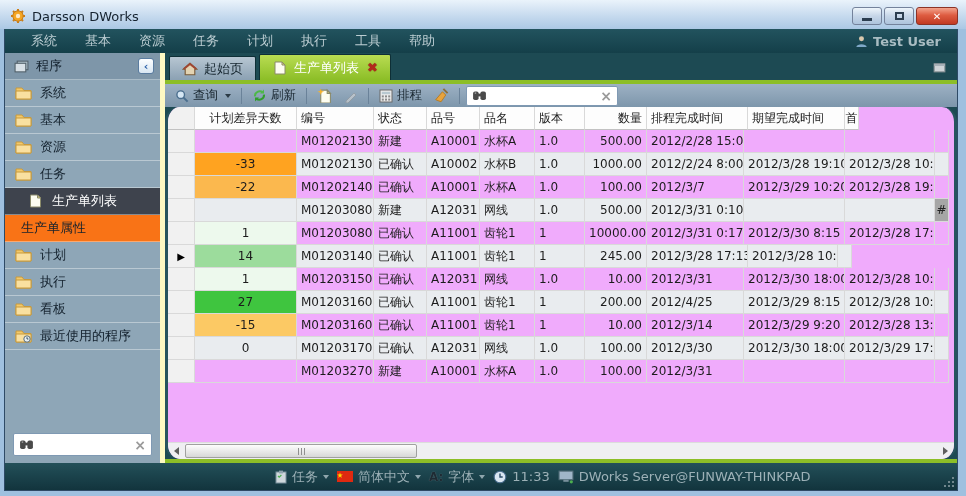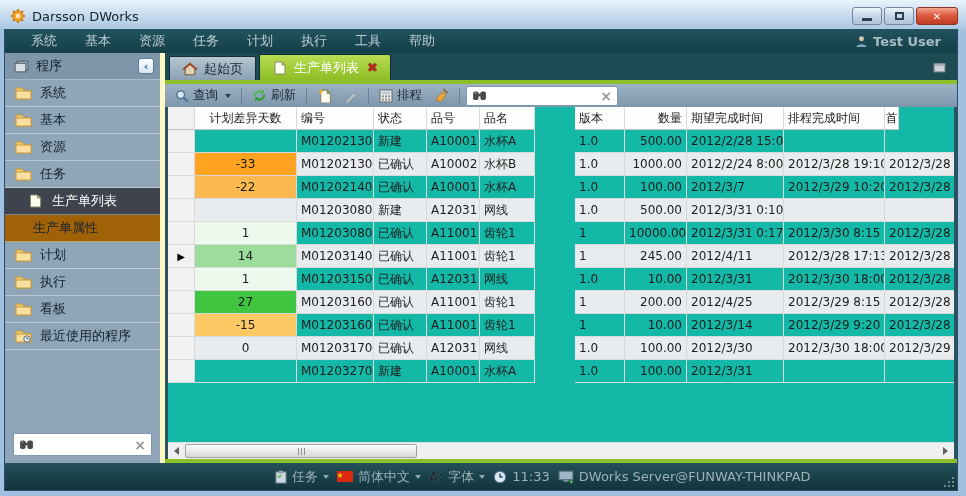--- a/index.html
+++ b/index.html
@@ -41,21 +41,21 @@
   .sb-collapse { margin-left:auto; width:16px; height:16px; background:linear-gradient(#fdfeff,#d8e6f2);
     border:1px solid #5a7ca0; border-radius:3px; color:#2a5fa8; font-weight:bold; font-size:11px;
     display:flex; align-items:center; justify-content:center; line-height:1; }
   .sb-item { height:27px; display:flex; align-items:center; gap:8px; padding:0 8px 0 10px;
     border-bottom:1px solid rgba(255,255,255,.38); font-size:13px; color:#14222e; }
   .sb-item .ic { display:none; width:17px; height:14px; flex:none; }
   .sb-item.t-folder .ic-folder { display:block; }
   .sb-item.t-recent .ic-recent { display:block; }
   .sb-item.t-page { background:#3e434d; color:#fff; padding-left:22px; }
   .sb-item.t-page .ic-page { display:block; }
-  .sb-item.t-sub { background:#a16207; padding-left:28px; }
+  .sb-item.t-sub { background:#f97316; padding-left:16px; }
   .sb-spacer { flex:1; }
   .searchbox { height:23px; background:#fff; border:1px solid #7f99b3; border-radius:2px;
     display:flex; align-items:center; padding:0 5px; gap:4px; }
   .sb-search { margin:6px 8px 7px 8px; }
   .searchbox input { border:none; outline:none; flex:1; min-width:0; font-size:12px; background:transparent; }
   .clear-x { color:#9a9a9a; font-weight:bold; font-size:14px; line-height:1; }
 
   
   .content { flex:1; display:flex; flex-direction:column; background:#1d4a53; min-width:0; }
 
@@ -80,34 +80,34 @@
     align-items:center; padding:0 6px; gap:4px; flex:none; }
   .tbtn { display:flex; align-items:center; gap:4px; padding:0 4px; height:21px;
     font-size:12.5px; color:#18262f; }
   .tbtn.disabled { opacity:.55; }
   .tsep { width:1px; height:16px; background:#6a8299; margin:0 2px; flex:none; }
   .caret { width:0; height:0; border-left:3.5px solid transparent; border-right:3.5px solid transparent;
     border-top:4px solid #2b3b46; margin-left:3px; }
   .tb-search { width:152px; height:20px; }
 
   
-  .tablewrap { flex:1; position:relative; background:#14b8a6; border-left:3px solid #27545e;
-    border-right:3px solid #27545e; overflow:hidden; min-height:0; font-size:12px; color:#1c1c1c; }
+  .tablewrap { flex:1; position:relative; background:#f0abfc; border-left:3px solid #27545e;
+    border-right:3px solid #27545e; overflow:hidden; min-height:0; font-size:12px; color:#1c1c1c;border-radius:15px; }
   .thead, .trow { display:flex; height:23px; line-height:22px; }
   .th, .td { border-right:1px solid #d9d9d9; border-bottom:1px solid #d9d9d9; padding:0 4px;
     white-space:nowrap; overflow:hidden; flex:none; }
   .thead .th { background:#fdfdfd; border-bottom:1px solid #c2c2c2; }
   .tbody .trow:nth-child(even) .td { background:#e9ecef; }
   .c-sel   { width:27px;  background:#f1f1f1 !important; text-align:center; padding:0; }
   .c-diff  { width:102px; text-align:center; }
   .c-no    { width:77px; }
   .c-st    { width:53px; }
   .c-ino   { width:53px; }
   .c-inm   { width:55px; }
-  .c-ver   { width:50px;margin-left:40px; }
+  .c-ver   { width:50px; }
   .c-qty   { width:62px;  text-align:right; }
   .c-exp   { width:97px; }
   .c-send  { width:101px; }
   .c-sstart{ width:90px; }
   .c-ovf   { width:14px;  text-align:center; padding:0; }
   .td.c-ovf:not(:empty) { background:#a6a6a6 !important; color:#222; }
   .rowind { visibility:hidden; font-size:10px; color:#000; }
   .trow.selected .rowind { visibility:visible; }
 
   
@@ -414,22 +414,22 @@
       <div class="tablewrap">
         <div class="thead">
           <div class="th c-sel"></div>
           <div class="th c-diff">计划差异天数</div>
           <div class="th c-no">编号</div>
           <div class="th c-st">状态</div>
           <div class="th c-ino">品号</div>
           <div class="th c-inm">品名</div>
           <div class="th c-ver">版本</div>
           <div class="th c-qty">数量</div>
+          <div class="th c-send">排程完成时间</div>
           <div class="th c-exp">期望完成时间</div>
-          <div class="th c-send">排程完成时间</div>
           <div class="th c-ovf">首</div>
         </div>
         <div class="tbody">
 
             <div class="trow">
               <div class="td c-sel"><span class="rowind">▶</span></div>
               <div class="td c-diff"></div>
               <div class="td c-no">M012021301</div>
               <div class="td c-st">新建</div>
               <div class="td c-ino">A10001</div>
@@ -504,21 +504,20 @@
 
             <div class="trow selected">
               <div class="td c-sel"><span class="rowind">▶</span></div>
               <div class="td c-diff" style="background-color: rgb(156, 220, 156);">14</div>
               <div class="td c-no">M012031402</div>
               <div class="td c-st">已确认</div>
               <div class="td c-ino">A11001</div>
               <div class="td c-inm">齿轮1</div>
               <div class="td c-ver">1</div>
               <div class="td c-qty">245.00</div>
-              <div class="td c-exp">2012/4/11</div>
               <div class="td c-send">2012/3/28 17:13</div>
               <div class="td c-sstart">2012/3/28 10:52</div>
               <div class="td c-ovf"></div>
             </div>
 
             <div class="trow">
               <div class="td c-sel"><span class="rowind">▶</span></div>
               <div class="td c-diff" style="background-color: rgb(237, 249, 237);">1</div>
               <div class="td c-no">M012031501</div>
               <div class="td c-st">已确认</div>

